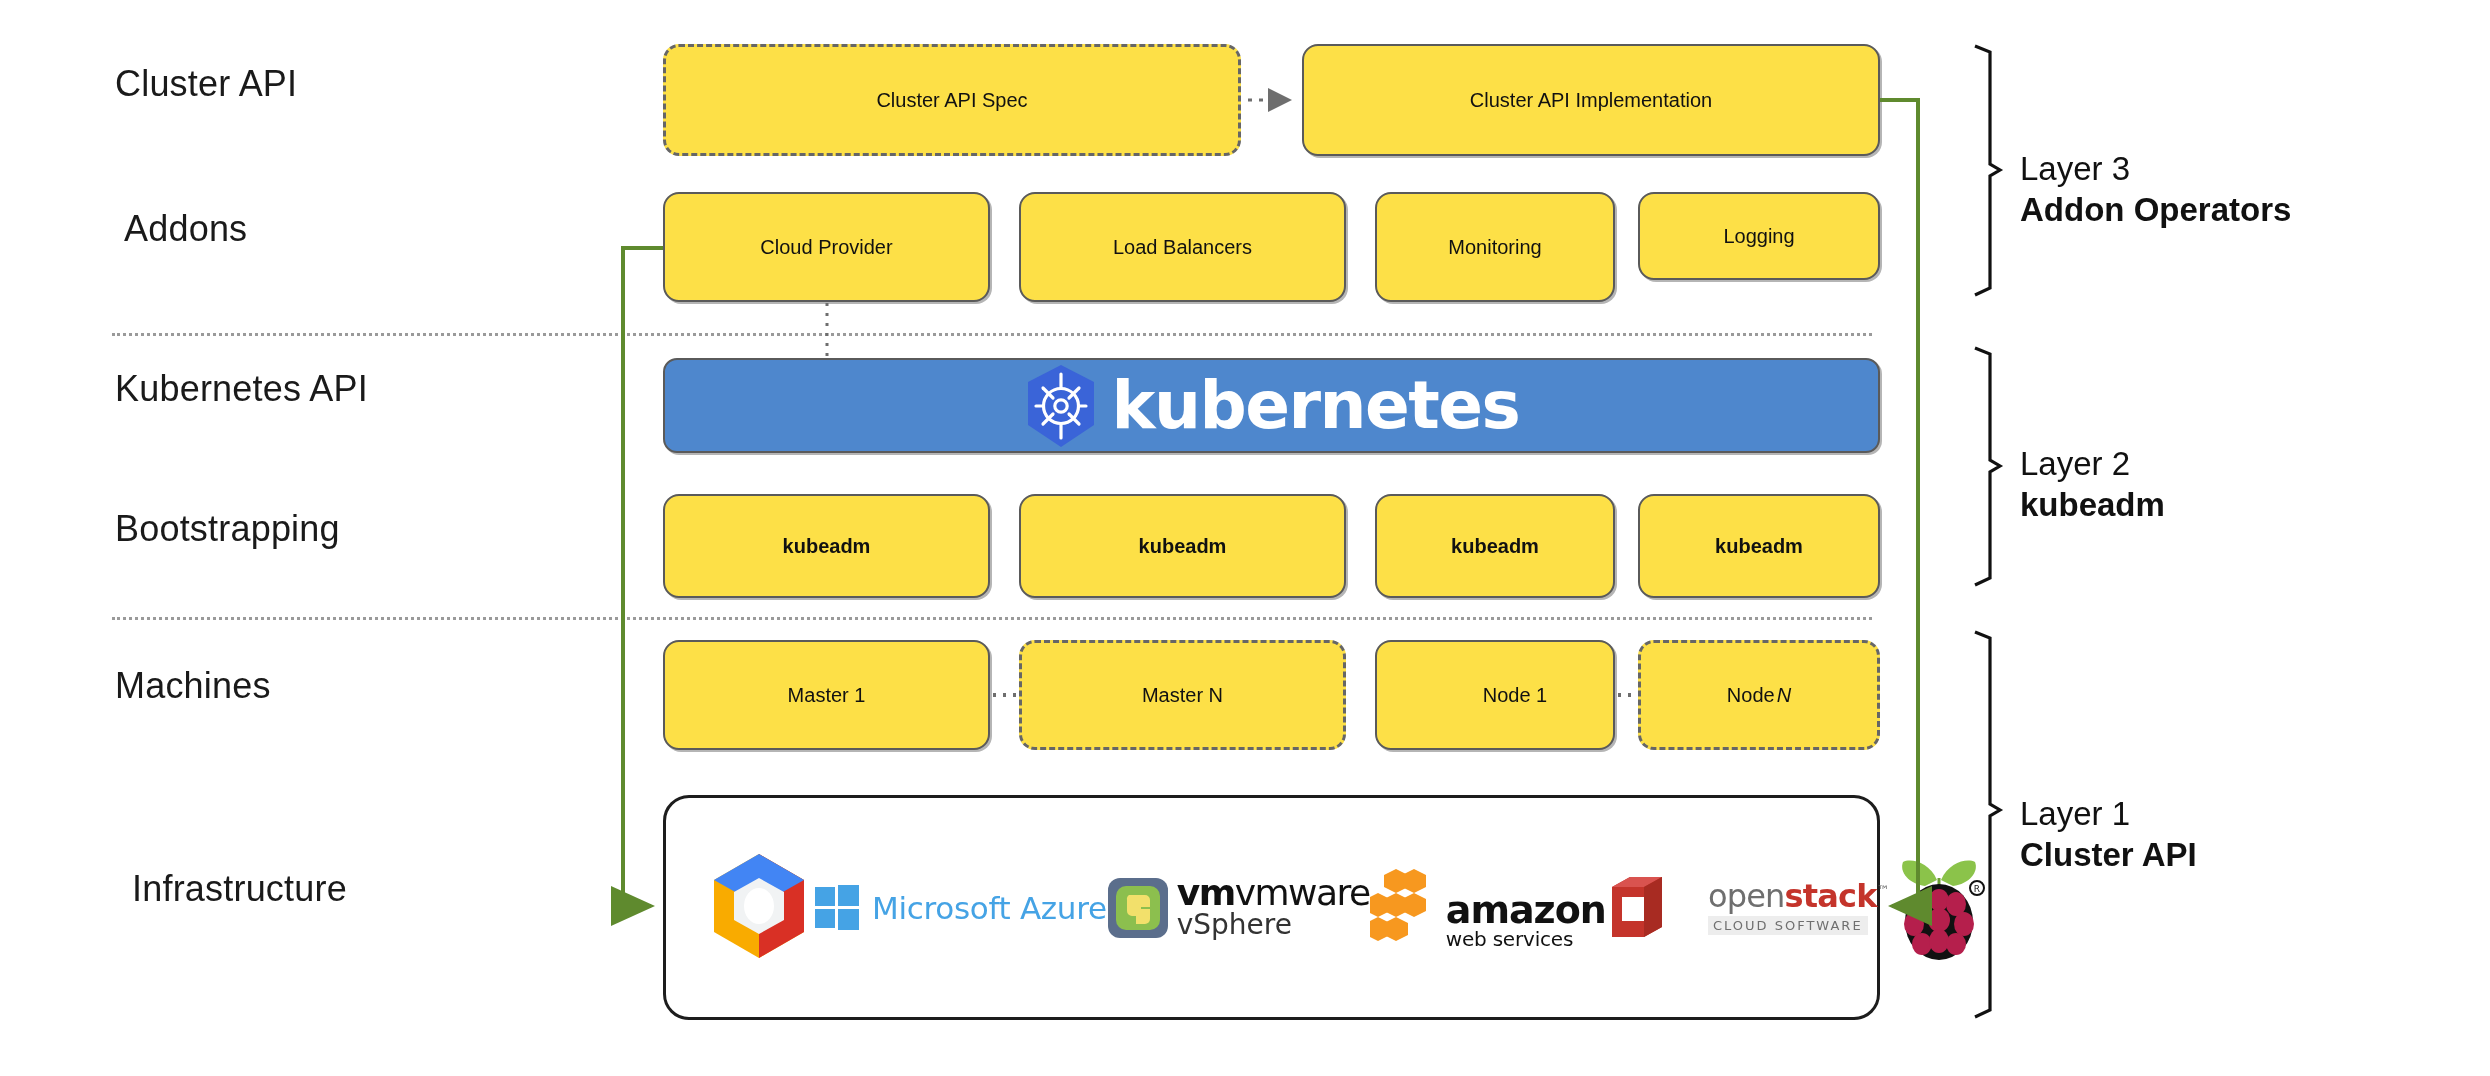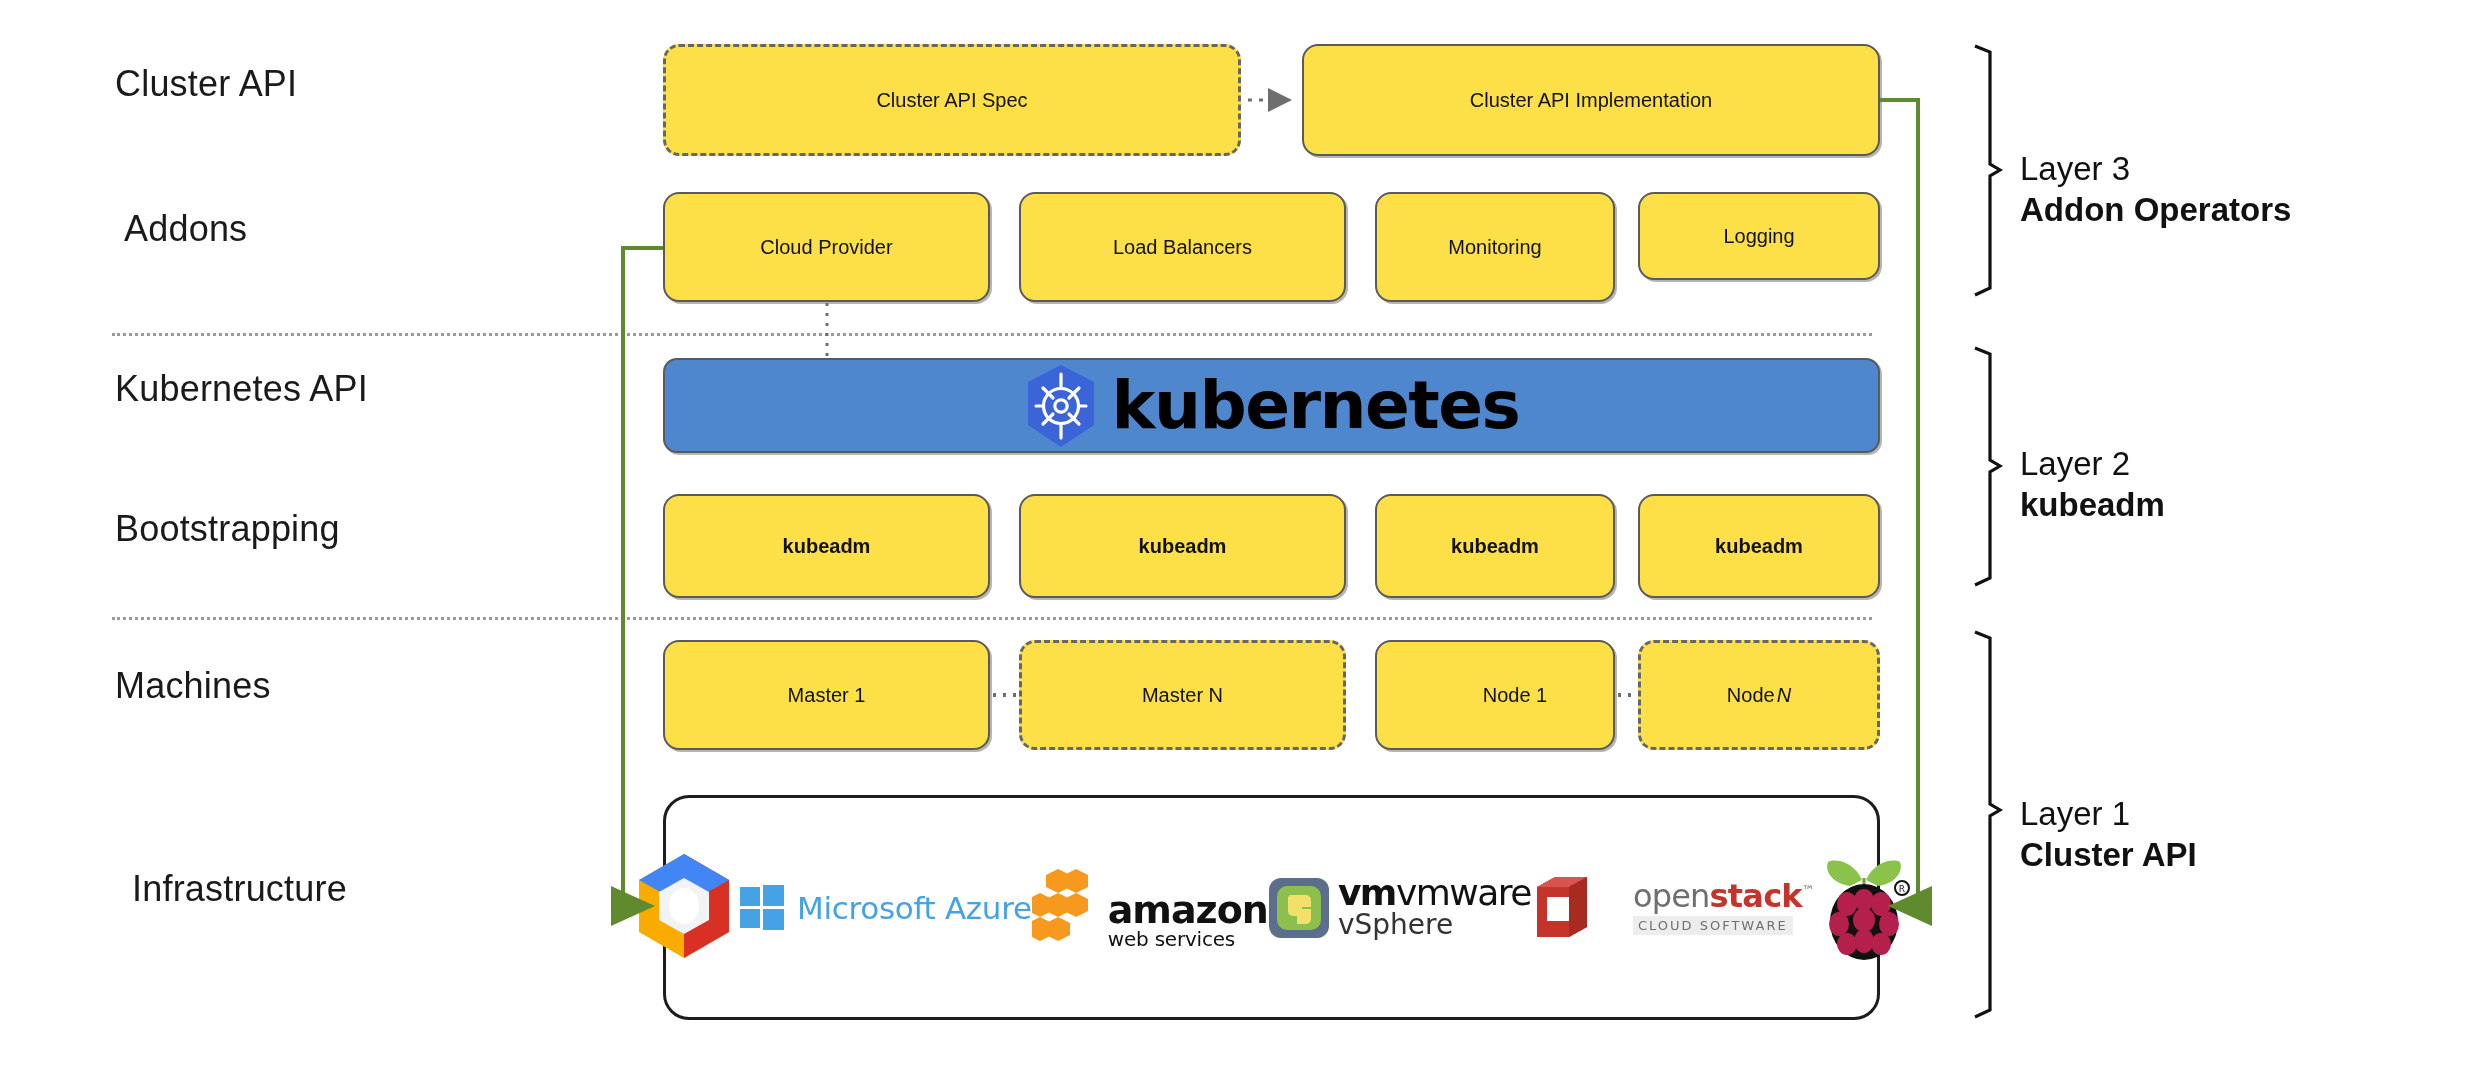--- a/index.html
+++ b/index.html
@@ -62,35 +62,35 @@
     display: flex;
     align-items: center;
     justify-content: center;
     box-shadow: 2px 2px 0 rgba(90,90,90,0.45);
   }
   .k8s-inner { display: flex; align-items: center; gap: 14px; }
   .k8s-word {
     font-family: "DejaVu Sans", sans-serif;
     font-weight: bold;
     font-size: 66px;
-    color: #000000;
+    color: #ffffff;
     letter-spacing: -1.5px;
     line-height: 1;
   }
 
   
   .infra-panel {
     position: absolute;
     box-sizing: border-box;
     background: #ffffff;
     border: 3px solid #1d1d1d;
     border-radius: 26px;
     display: flex;
     align-items: center;
-    justify-content: center;
+    justify-content: flex-start;
     padding: 0 38px;
   }
   .logo-cell {
     display: flex;
     align-items: center;
     justify-content: center;
   }
 
   
   .azure-txt {
@@ -254,54 +254,54 @@
         <svg width="46" height="46" viewBox="0 0 46 46">
           <rect x="1" y="2" width="20" height="19" fill="#45A3E5"></rect>
           <rect x="24" y="0" width="21" height="21" fill="#45A3E5"></rect>
           <rect x="1" y="24" width="20" height="19" fill="#45A3E5"></rect>
           <rect x="24" y="24" width="21" height="21" fill="#45A3E5"></rect>
         </svg>
       </span>
       <span class="azure-txt">Microsoft Azure</span>
     </div>
 
+    <div class="logo-cell" style="gap:8px;">
+      <span style="display:flex;">
+        <svg width="62" height="62" viewBox="0 0 62 62">
+          <rect x="1" y="1" width="60" height="60" rx="12" fill="#5B6E8C"></rect>
+          <rect x="9" y="9" width="44" height="44" rx="10" fill="#8CBF4E"></rect>
+          <path d="M22 18 h16 a5 5 0 0 1 5 5 v7 h-9 v9 h-9 a5 5 0 0 1 -5 -5 v-11 a5 5 0 0 1 2 -5 z" fill="#F2E06B"></path>
+          <path d="M29 32 h14 v10 a5 5 0 0 1 -5 5 h-9 z" fill="#F2E06B"></path>
+        </svg>
+      </span>
+      <span style="display:flex; flex-direction:column; align-items:flex-start;">
+        <span class="vm-big">
+          <span style="font-weight:bold;">vm</span><span class="light">vmware</span>
+        </span>
+        <span class="vm-sub">vSphere</span>
+      </span>
+    </div>
+
     <div class="logo-cell" style="gap:4px; align-items:flex-end;">
       <span style="display:flex; padding-bottom:4px;">
         <svg width="72" height="78" viewBox="0 0 72 78">
           <g fill="#F7981F">
             <path d="M26 2 L38 8 L38 20 L26 26 L14 20 L14 8 Z"></path>
             <path d="M44 2 L56 8 L56 20 L44 26 L32 20 L32 8 Z"></path>
             <path d="M8 26 L20 32 L20 44 L8 50 L-4 44 L-4 32 Z"></path>
             <path d="M26 26 L38 32 L38 44 L26 50 L14 44 L14 32 Z"></path>
             <path d="M44 26 L56 32 L56 44 L44 50 L32 44 L32 32 Z"></path>
             <path d="M8 50 L20 56 L20 68 L8 74 L-4 68 L-4 56 Z"></path>
             <path d="M26 50 L38 56 L38 68 L26 74 L14 68 L14 56 Z"></path>
           </g>
         </svg>
       </span>
       <span style="display:flex; flex-direction:column; align-items:flex-start;">
         <span class="aws-big">amazon</span>
         <span class="aws-sub">web services</span>
-      </span>
-    </div>
-
-    <div class="logo-cell" style="gap:8px;">
-      <span style="display:flex;">
-        <svg width="62" height="62" viewBox="0 0 62 62">
-          <rect x="1" y="1" width="60" height="60" rx="12" fill="#5B6E8C"></rect>
-          <rect x="9" y="9" width="44" height="44" rx="10" fill="#8CBF4E"></rect>
-          <path d="M22 18 h16 a5 5 0 0 1 5 5 v7 h-9 v9 h-9 a5 5 0 0 1 -5 -5 v-11 a5 5 0 0 1 2 -5 z" fill="#F2E06B"></path>
-          <path d="M29 32 h14 v10 a5 5 0 0 1 -5 5 h-9 z" fill="#F2E06B"></path>
-        </svg>
-      </span>
-      <span style="display:flex; flex-direction:column; align-items:flex-start;">
-        <span class="vm-big">
-          <span style="font-weight:bold;">vm</span><span class="light">vmware</span>
-        </span>
-        <span class="vm-sub">vSphere</span>
       </span>
     </div>
 
     <div class="logo-cell" style="gap:8px;">
       <span style="display:flex;">
         <svg width="62" height="70" viewBox="0 0 62 70">
           <path d="M6 14 L24 4 L56 4 L56 54 L38 64 L6 64 Z" fill="#C4342B"></path>
           <path d="M6 14 L24 4 L56 4 L38 14 Z" fill="#D9534F"></path>
           <path d="M38 14 L56 4 L56 54 L38 64 Z" fill="#A82B22"></path>
           <rect x="16" y="24" width="22" height="24" fill="#ffffff"></rect>

